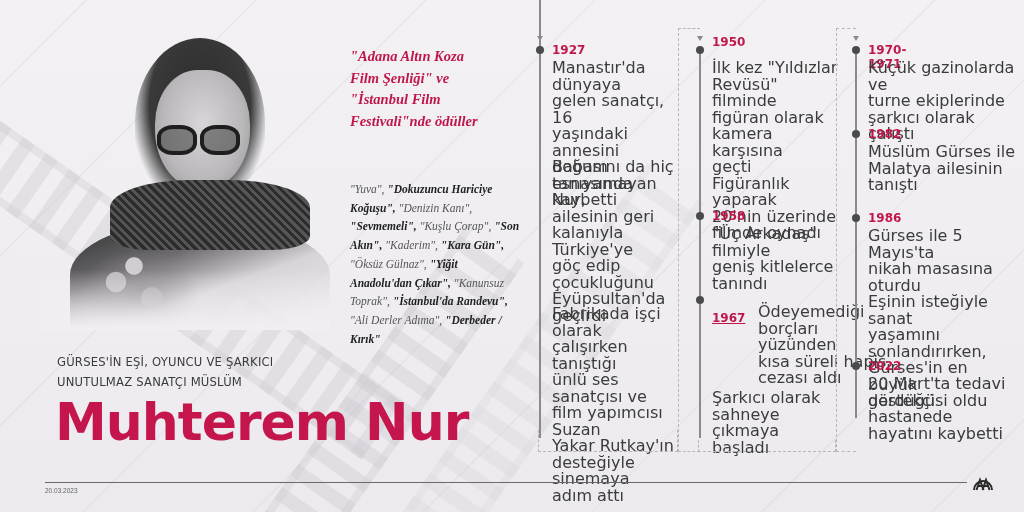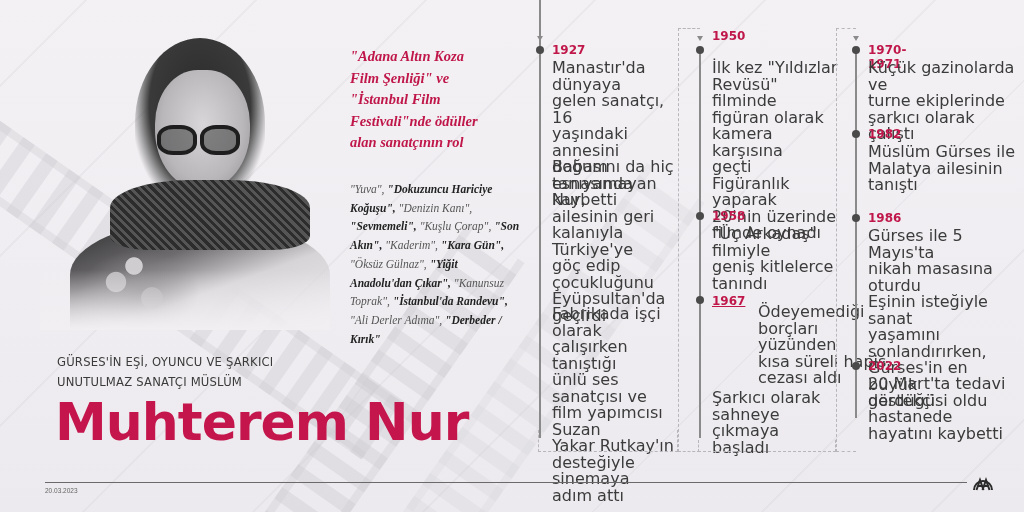--- a/index.html
+++ b/index.html
@@ -156,21 +156,20 @@
   <div class="scarf"></div>
   <div class="flowers"></div>
   <div class="fade"></div>
 </div>
 
 <div class="quote">
   <div>"Adana Altın Koza</div>
   <div>Film Şenliği" ve</div>
   <div>"İstanbul Film</div>
   <div>Festivali"nde ödüller</div>
-  <div>alan sanatçının rol</div>
 </div>
 
 <div class="films">
   <span>"Yuva", </span><span class="b">"Dokuzuncu Hariciye Koğuşu", </span><span>"Denizin Kanı", </span><span class="b">"Sevmemeli", </span><span>"Kuşlu Çorap", </span><span class="b">"Son Akın", </span><span>"Kaderim", </span><span class="b">"Kara Gün", </span><span>"Öksüz Gülnaz", </span><span class="b">"Yiğit Anadolu'dan Çıkar", </span><span>"Kanunsuz Toprak", </span><span class="b">"İstanbul'da Randevu", </span><span>"Ali Derler Adıma", </span><span class="b">"Derbeder / Kırık"</span>
 </div>
 
 <div class="subtitle">
   <div>GÜRSES'İN EŞİ, OYUNCU VE ŞARKICI</div>
   <div>UNUTULMAZ SANATÇI MÜSLÜM</div>
 </div>
@@ -205,38 +204,38 @@
 <div class="dash" style="left:540px; top:30px; width:0; height:0; border:none;"></div>
 
 <div class="dash" style="left:538px; top:430px; width:140px; height:22px; border-top:none;"></div>
 <div class="dash" style="left:678px; top:28px; width:22px; height:424px; border-right:none;"></div>
 <div class="dash" style="left:678px; top:28px; width:22px; height:0; border-left:none; border-right:none; border-bottom:none;"></div>
 
 <div class="col" style="left:700px; top:0;">
   <div class="vline" style="top:52px; height:386px; left:-1px;"></div>
   <div class="arrow" style="left:-3px; top:36px;"></div>
   <div class="dot" style="top:46px;"></div>
-  <div class="year" style="top:29px;">1950</div>
+  <div class="year" style="top:35px;">1950</div>
   <div class="etext" style="top:60px; width:130px;">İlk kez "Yıldızlar
 Revüsü" filminde
 figüran olarak
 kamera karşısına
 geçti
 Figüranlık yaparak
 20'nin üzerinde
 filmde oynadı</div>
 
   <div class="dot" style="top:212px;"></div>
   <div class="year" style="top:209px;">1958</div>
   <div class="etext" style="top:226px; width:130px;">"Üç Arkadaş" filmiyle
 geniş kitlelerce
 tanındı</div>
 
   <div class="dot" style="top:296px;"></div>
-  <div class="year" style="top:294px;text-decoration:underline;">1967</div>
+  <div class="year" style="top:311px;text-decoration:underline;">1967</div>
   <div class="etext" style="top:304px; width:130px;margin-left:46px;">Ödeyemediği
 borçları yüzünden
 kısa süreli hapis
 cezası aldı</div>
   <div class="etext" style="top:390px; width:130px;">Şarkıcı olarak
 sahneye çıkmaya
 başladı</div>
 </div>
 
 <div class="dash" style="left:698px; top:440px; width:138px; height:12px; border-top:none;"></div>

